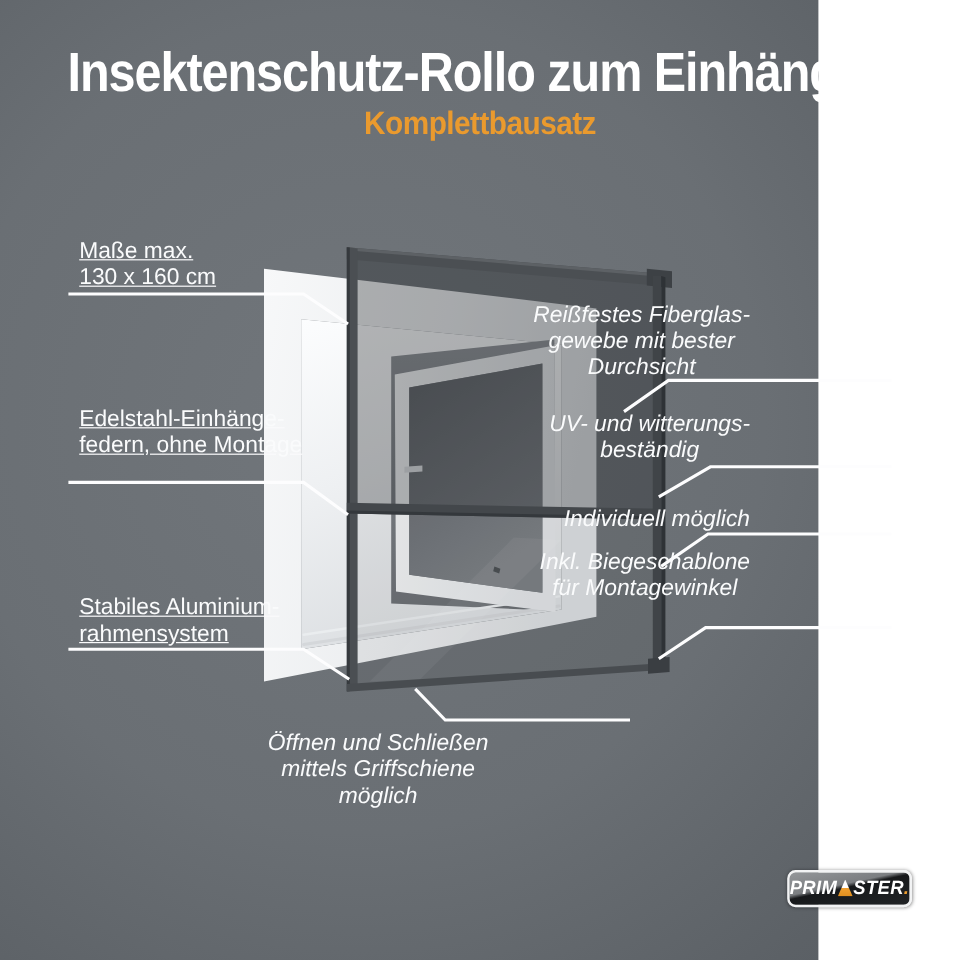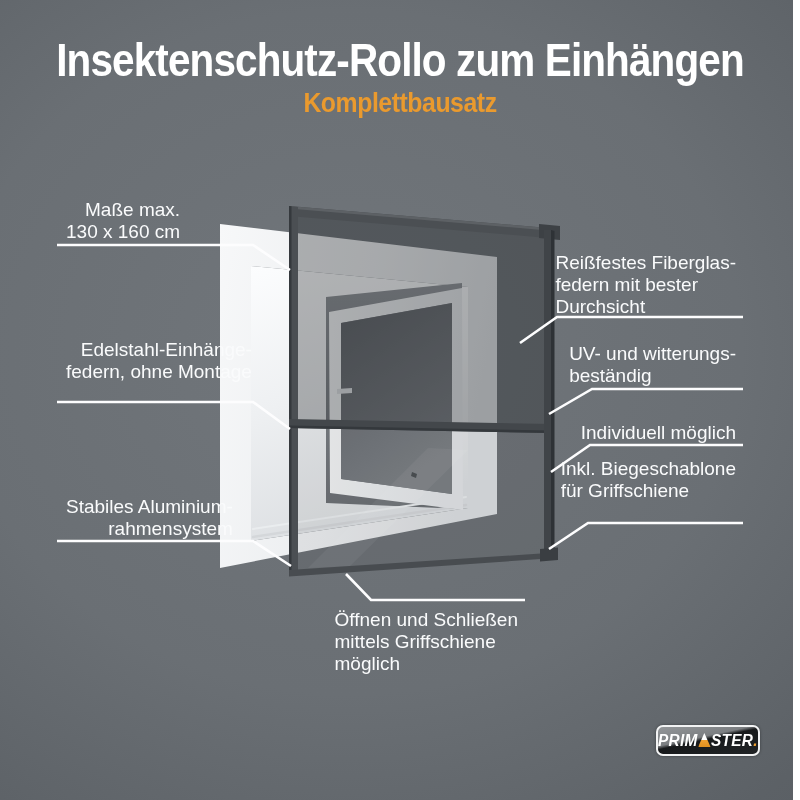--- a/index.html
+++ b/index.html
@@ -1,28 +1,28 @@
 <!DOCTYPE html>
 <html><head>
 <meta charset="utf-8">
 <style>
   html,body{margin:0;padding:0;}
   body{width:800px;height:800px;overflow:hidden;font-family:"Liberation Sans",sans-serif;}
-  .stage{position:relative;width:793px;height:800px;
+  .stage{position:relative;width:682px;height:800px;
     background:radial-gradient(ellipse 110% 95% at 44% 44%, #71767b 0%, #6a6f74 45%, #5c6166 75%, #545a60 100%);}
   .title{margin:0;position:absolute;top:33px;left:0;width:800px;text-align:center;
     color:#ffffff;font-weight:bold;font-size:46px;letter-spacing:-1px;
     transform:scaleX(0.88);transform-origin:50% 50%;white-space:nowrap;}
   .subtitle{margin:0;position:absolute;top:88px;left:0;width:800px;text-align:center;
     font-weight:bold;font-size:27px;letter-spacing:-0.5px;
     transform:scaleX(0.92);transform-origin:50% 50%;}
   svg.art{position:absolute;left:0;top:0;}
   .callout-label{position:absolute;color:#fafbfc;font-size:19px;line-height:22px;font-weight:400;}
-  .align-left{text-align:right;}
-  .align-right{text-align:left;}
+  .align-left{text-align:left;text-decoration:underline;}
+  .align-right{text-align:center;font-style:italic;}
   .logo{position:absolute;left:656px;top:725px;width:104px;height:31px;border-radius:7px;
     border:2px solid #f2f3f4;box-sizing:border-box;
     background:linear-gradient(168deg,#94979a 0%,#7b7e81 40%,#17191b 47%,#212426 100%);
     display:flex;align-items:center;justify-content:center;
     box-shadow:0 0 3px rgba(0,0,0,0.4);}
   .logo-text{color:#ffffff;font-weight:bold;font-style:italic;font-size:16px;letter-spacing:0.3px;
     display:flex;align-items:center;line-height:1;transform:scaleX(0.96);}
   .logo-a{display:inline-block;width:13px;height:14px;margin:0 0.5px 1px 0.5px;
     clip-path:polygon(50% 0%,100% 100%,0% 100%);
     background:linear-gradient(to bottom,#ffffff 0%,#ffffff 52%,#f0a030 52%,#e08f1f 100%);}
@@ -124,36 +124,36 @@
     <div>federn, ohne Montage</div>
   </div>
 
   <div class="callout-label align-left" style="left:66px;top:496px;">
     <div>Stabiles Aluminium-</div>
     <div>rahmensystem</div>
   </div>
 
   <div class="callout-label align-right" style="right:57px;top:252px;">
     <div>Reißfestes Fiberglas-</div>
-    <div>federn mit bester</div>
+    <div>gewebe mit bester</div>
     <div>Durchsicht</div>
   </div>
 
   <div class="callout-label align-right" style="right:57px;top:343px;">
     <div>UV- und witterungs-</div>
     <div>beständig</div>
   </div>
 
   <div class="callout-label align-right" style="right:57px;top:422px;">
     <div>Individuell möglich</div>
   </div>
 
   <div class="callout-label align-right" style="right:57px;top:458px;">
     <div>Inkl. Biegeschablone</div>
-    <div>für Griffschiene</div>
+    <div>für Montagewinkel</div>
   </div>
 
   <div class="callout-label align-right" style="right:275px;top:609px;margin-left:37px;">
     <div>Öffnen und Schließen</div>
     <div>mittels Griffschiene</div>
     <div>möglich</div>
   </div>
 
   <div class="logo">
     <span class="logo-text">

